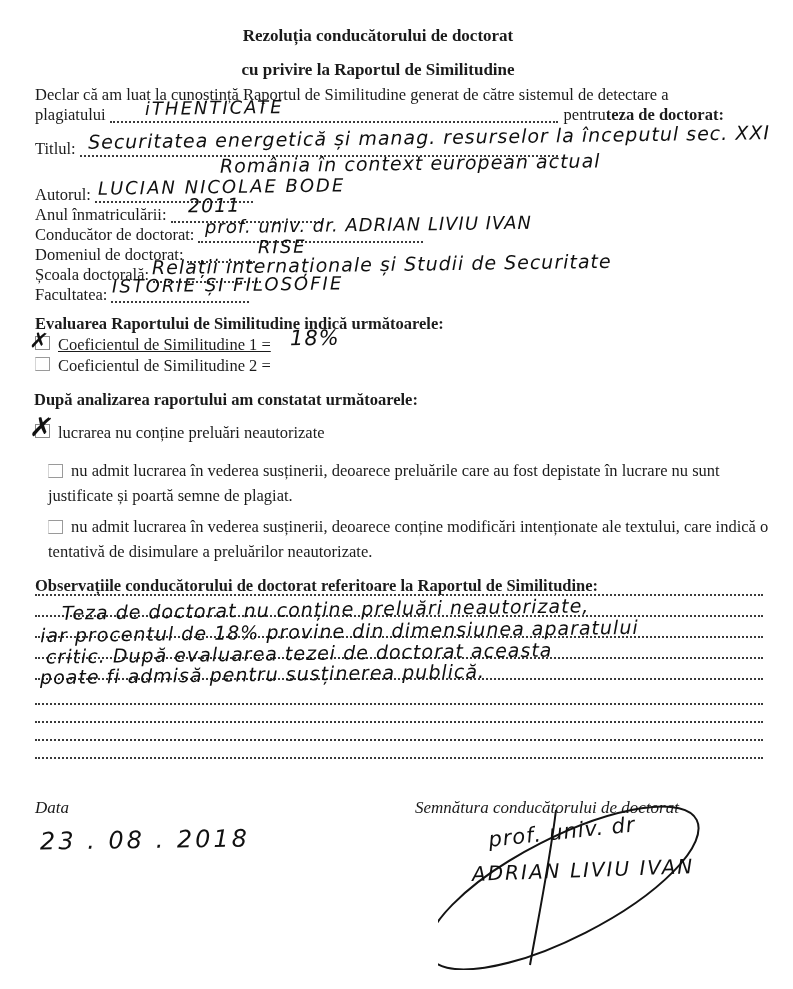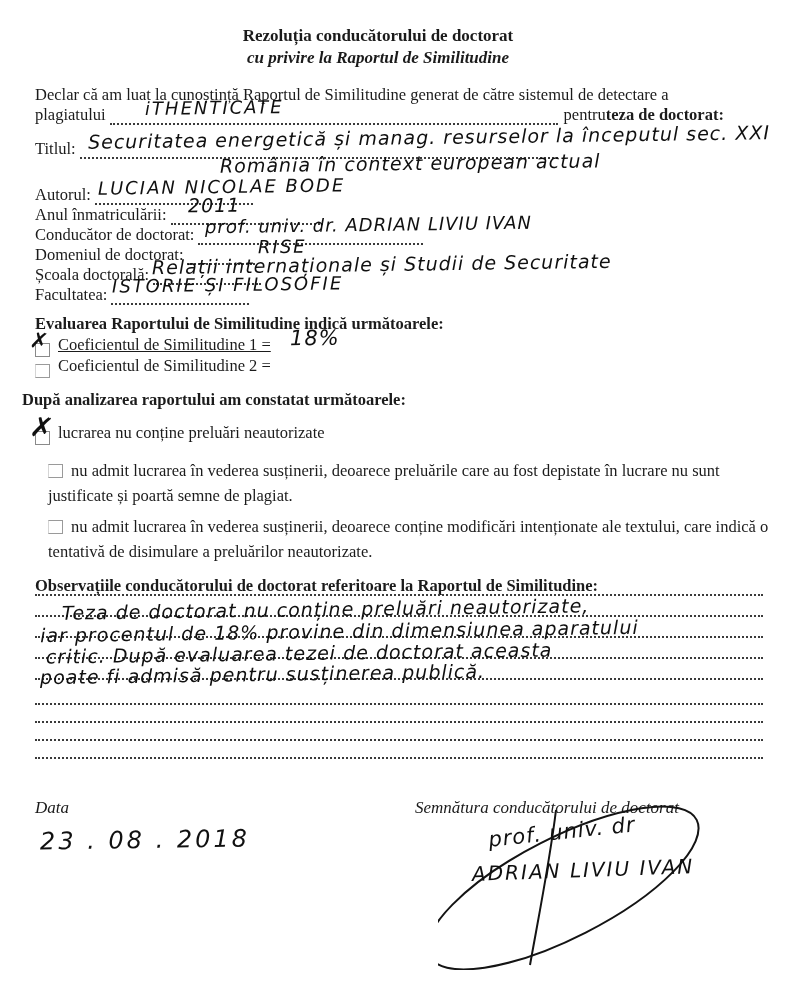--- a/index.html
+++ b/index.html
@@ -10,21 +10,21 @@
     background:#ffffff;
     font-family:"Liberation Serif", serif;
     color:#1b1b1b;
     overflow:hidden;
   }
   .abs{position:absolute;}
   .center{width:740px;left:8px;text-align:center;}
   .bold{font-weight:bold;}
   .printed{font-size:16.5px;line-height:22px;}
   .heading{font-size:16.5px;font-weight:bold;}
-  .row{position:absolute;left:35px;display:flex;align-items:flex-end;white-space:nowrap;}
+  .row{position:absolute;left:35px;display:flex;align-items:flex-start;white-space:nowrap;}
   .lbl{font-size:16.5px;line-height:21px;}
   .dots{display:inline-block;height:17px;border-bottom:2px dotted #3a3a3a;margin-left:4px;}
   .dotline{position:absolute;left:35px;right:30px;border-bottom:2px dotted #3a3a3a;height:0;}
   .hand{
     position:absolute;
     font-family:"DejaVu Sans", sans-serif;
     font-style:italic;
     color:#101010;
     white-space:nowrap;
     letter-spacing:1px;
@@ -51,21 +51,21 @@
   .para .cb{float:left;margin-top:4px;}
   .italic-label{font-style:italic;font-size:17px;}
   .sig-flourish{position:absolute;left:438px;top:800px;}
 </style>
 </head>
 <body>
 
 <div class="page">
 
   <div class="abs center heading" style="top:26px;font-size:17px;">Rezoluția conducătorului de doctorat</div>
-  <div class="abs center heading" style="top:48px;font-size:17px;font-style:italic;">cu privire la Raportul de Similitudine</div>
+  <div class="abs center heading" style="top:60px;font-size:17px;">cu privire la Raportul de Similitudine</div>
 
   <div class="abs printed" style="top:84px;left:35px;width:735px;">Declar că am luat la cunoștință Raportul de Similitudine generat de către sistemul de detectare a</div>
   <div class="row" style="top:104px;">
     <span class="lbl">plagiatului</span>
     <span class="dots" style="width:448px;"></span>
     <span class="lbl" style="margin-left:6px;">pentru </span>
     <span class="lbl bold">teza de doctorat:</span>
   </div>
   <div class="hand hand-caps" style="top:97px;left:145px;font-size:18px;">iTHENTICATE</div>
 
@@ -119,21 +119,21 @@
     <span class="lbl">Coeficientul de Similitudine 1 =</span>
   </div>
   <div class="xmark" style="top:330px;left:30px;font-size:22px;">✗</div>
   <div class="hand" style="top:326px;left:290px;font-size:21px;">18%</div>
 
   <div class="row" style="top:355px;">
     <span class="cb cb-faint"></span>
     <span class="lbl">Coeficientul de Similitudine 2 =</span>
   </div>
 
-  <div class="abs heading" style="top:390px;left:22px;text-align:center;">După analizarea raportului am constatat următoarele:</div>
+  <div class="abs heading" style="top:390px;left:34px;text-align:center;">După analizarea raportului am constatat următoarele:</div>
 
   <div class="row" style="top:422px;">
     <span class="cb"></span>
     <span class="lbl">lucrarea nu conține preluări neautorizate</span>
   </div>
   <div class="xmark" style="top:414px;left:30px;font-size:28px;">✗</div>
 
   <div class="para" style="top:458px;">
     <span class="cb cb-faint"></span>
     <span>nu admit lucrarea în vederea susținerii, deoarece preluările care au fost depistate în lucrare nu sunt justificate și poartă semne de plagiat.</span>

